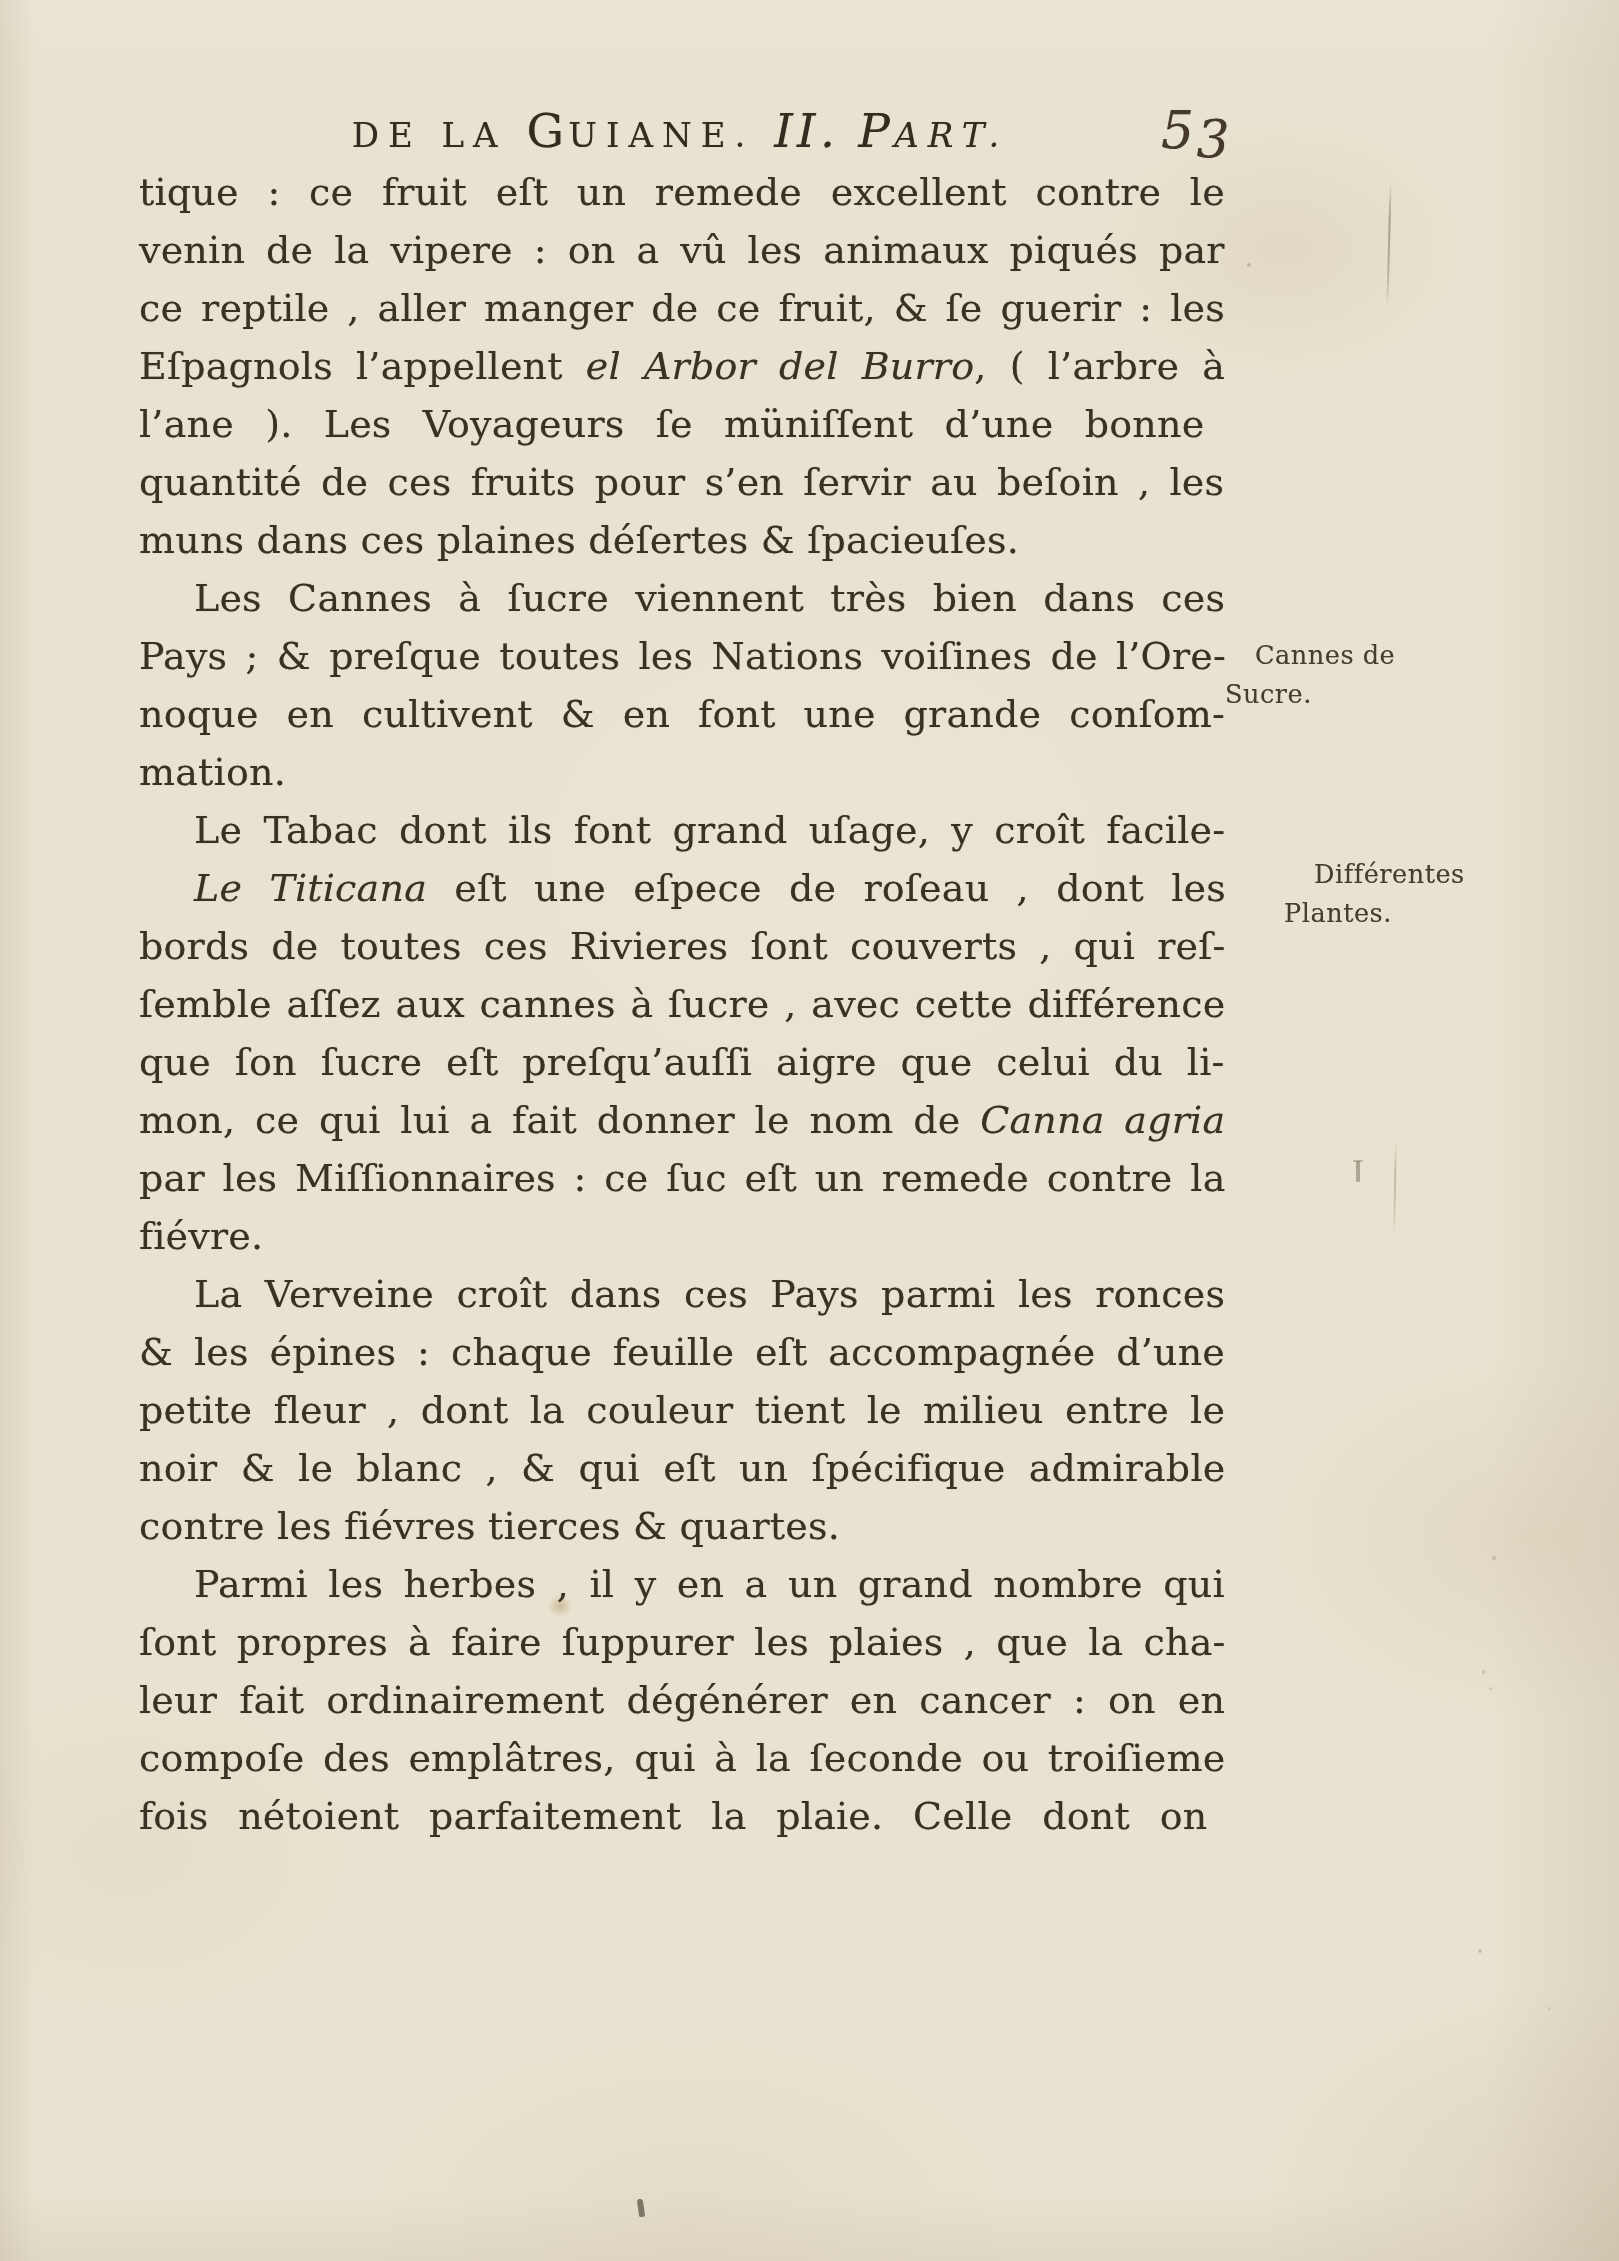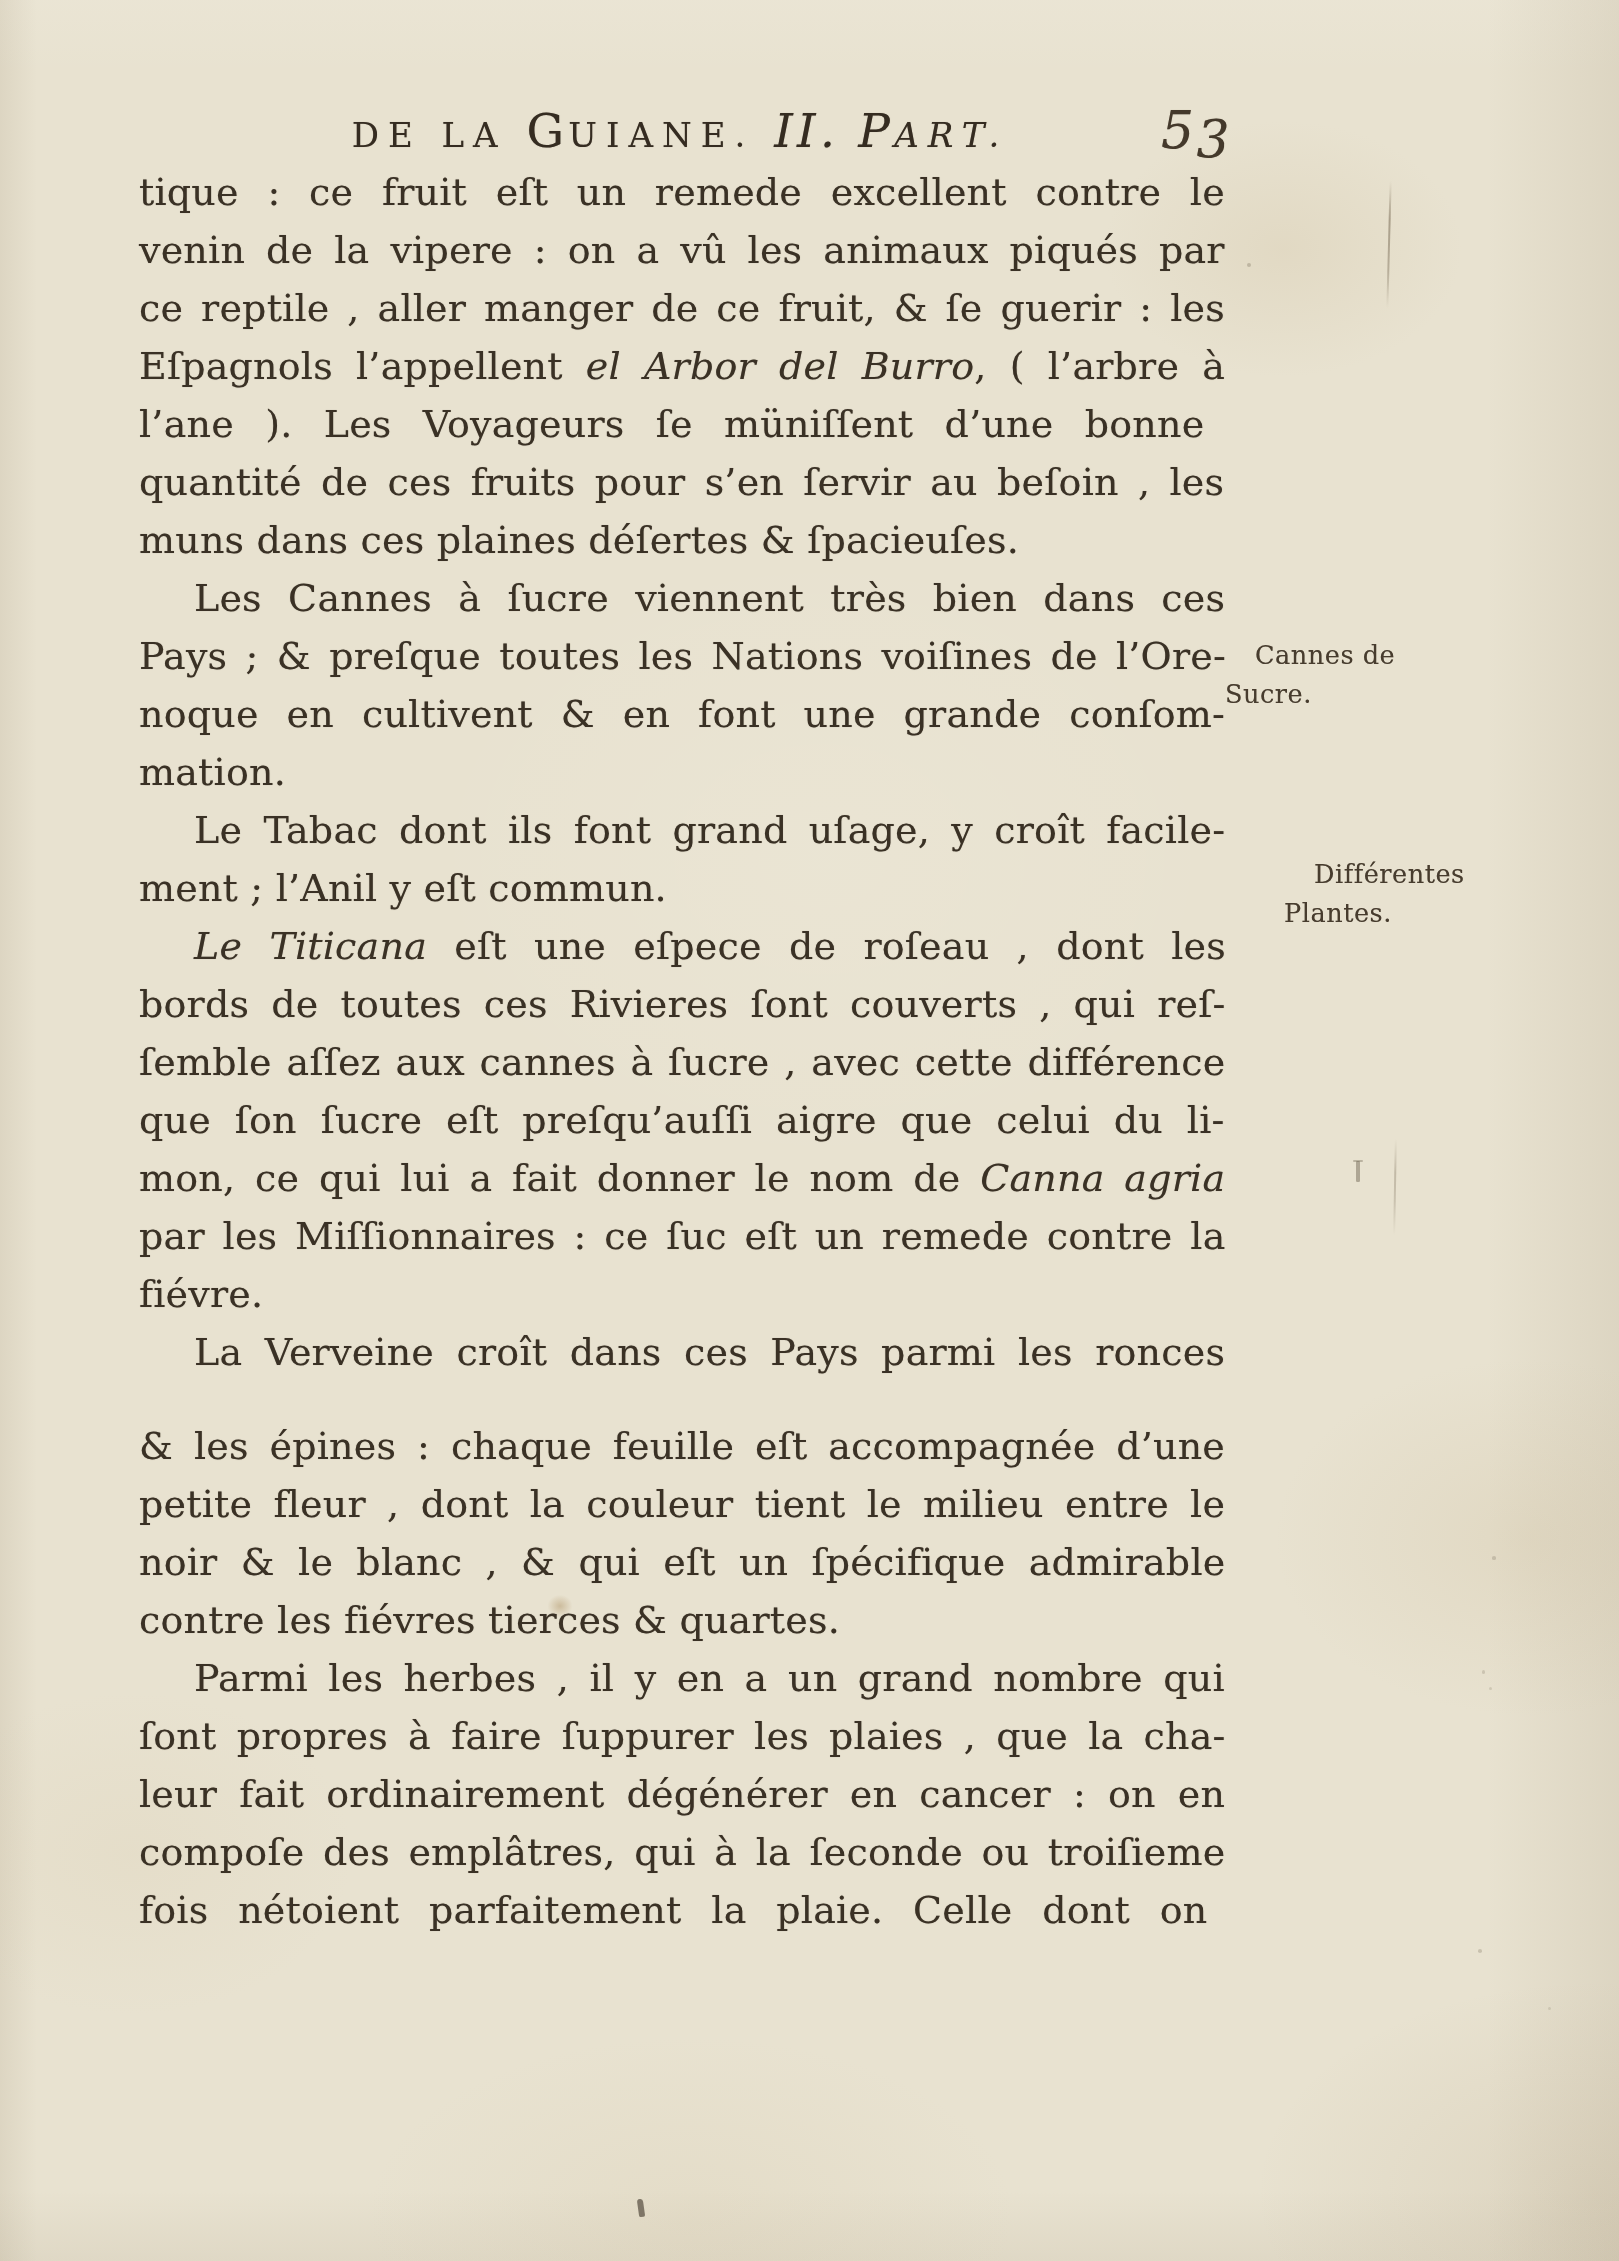--- a/index.html
+++ b/index.html
@@ -113,30 +113,29 @@
       <div class="line" style="word-spacing: 5.6px;"><span class="ln"><span>ce reptile , aller manger de ce fruit, &amp; ſe guerir : les</span></span></div>
       <div class="line" style="word-spacing: 10.8px;"><span class="ln"><span>Eſpagnols l’appellent </span><span class="it">el Arbor del Burro</span><span>, ( l’arbre à</span></span></div>
       <div class="line" style="word-spacing: 19px;"><span class="ln"><span>l’ane ).  Les Voyageurs ſe müniſſent d’une bonne</span></span></div>
       <div class="line" style="word-spacing: 7px;"><span class="ln"><span>quantité de ces fruits pour s’en ſervir au beſoin , les</span></span></div>
       <div class="line"><span class="ln"><span>muns dans ces plaines déſertes &amp; ſpacieuſes.</span></span></div>
       <div class="line ind" style="word-spacing: 14px;"><span class="ln"><span>Les Cannes à ſucre viennent très bien dans ces</span></span></div>
       <div class="line" style="word-spacing: 6px;"><span class="ln"><span>Pays ; &amp; preſque toutes les Nations voiſines de l’Ore-</span></span></div>
       <div class="line" style="word-spacing: 15.7px;"><span class="ln"><span>noque en cultivent &amp; en font une grande conſom-</span></span></div>
       <div class="line"><span class="ln"><span>mation.</span></span></div>
       <div class="line ind" style="word-spacing: 9px;"><span class="ln"><span>Le Tabac dont ils font grand uſage, y croît facile-</span></span></div>
-      <div class="line"><span class="ln"><span>ment ; l’Anil y eſt commun.</span></span></div>
       <div class="line ind" style="word-spacing: 15px;"><span class="ln"><span class="it">Le Titicana</span><span> eſt une eſpece de roſeau , dont les</span></span></div>
       <div class="line" style="word-spacing: 9.8px;"><span class="ln"><span>bords de toutes ces Rivieres ſont couverts , qui reſ-</span></span></div>
       <div class="line" style="word-spacing: 2.5px;"><span class="ln"><span>ſemble aſſez aux cannes à ſucre , avec cette différence</span></span></div>
       <div class="line" style="word-spacing: 11.6px;"><span class="ln"><span>que ſon ſucre eſt preſqu’auſſi aigre que celui du li-</span></span></div>
       <div class="line" style="word-spacing: 7.5px;"><span class="ln"><span>mon, ce qui lui a fait donner le nom de </span><span class="it">Canna agria</span></span></div>
       <div class="line" style="word-spacing: 5.5px;"><span class="ln"><span>par les Miſſionnaires : ce ſuc eſt un remede contre la</span></span></div>
       <div class="line"><span class="ln"><span>fiévre.</span></span></div>
       <div class="line ind" style="word-spacing: 10.2px;"><span class="ln"><span>La Verveine croît dans ces Pays parmi les ronces</span></span></div>
-      <div class="line" style="word-spacing: 8.6px; margin-top: 36px;"><span class="ln"><span>&amp; les épines : chaque feuille eſt accompagnée d’une</span></span></div>
+      <div class="line" style="word-spacing: 8.6px;"><span class="ln"><span>&amp; les épines : chaque feuille eſt accompagnée d’une</span></span></div>
       <div class="line" style="word-spacing: 9px;"><span class="ln"><span>petite fleur , dont la couleur tient le milieu entre le</span></span></div>
       <div class="line" style="word-spacing: 11px;"><span class="ln"><span>noir &amp; le blanc , &amp; qui eſt un ſpécifique admirable</span></span></div>
       <div class="line"><span class="ln"><span>contre les fiévres tierces &amp; quartes.</span></span></div>
       <div class="line ind" style="word-spacing: 8.2px;"><span class="ln"><span>Parmi les herbes , il y en a un grand nombre qui</span></span></div>
       <div class="line" style="word-spacing: 7.9px;"><span class="ln"><span>ſont propres à faire ſuppurer les plaies , que la cha-</span></span></div>
       <div class="line" style="word-spacing: 9.8px;"><span class="ln"><span>leur fait ordinairement dégénérer en cancer : on en</span></span></div>
       <div class="line" style="word-spacing: 6.3px;"><span class="ln"><span>compoſe des emplâtres, qui à la ſeconde ou troiſieme</span></span></div>
       <div class="line" style="word-spacing: 17.5px;"><span class="ln"><span>fois nétoient parfaitement la plaie.  Celle dont on</span></span></div>
     </div>
 

